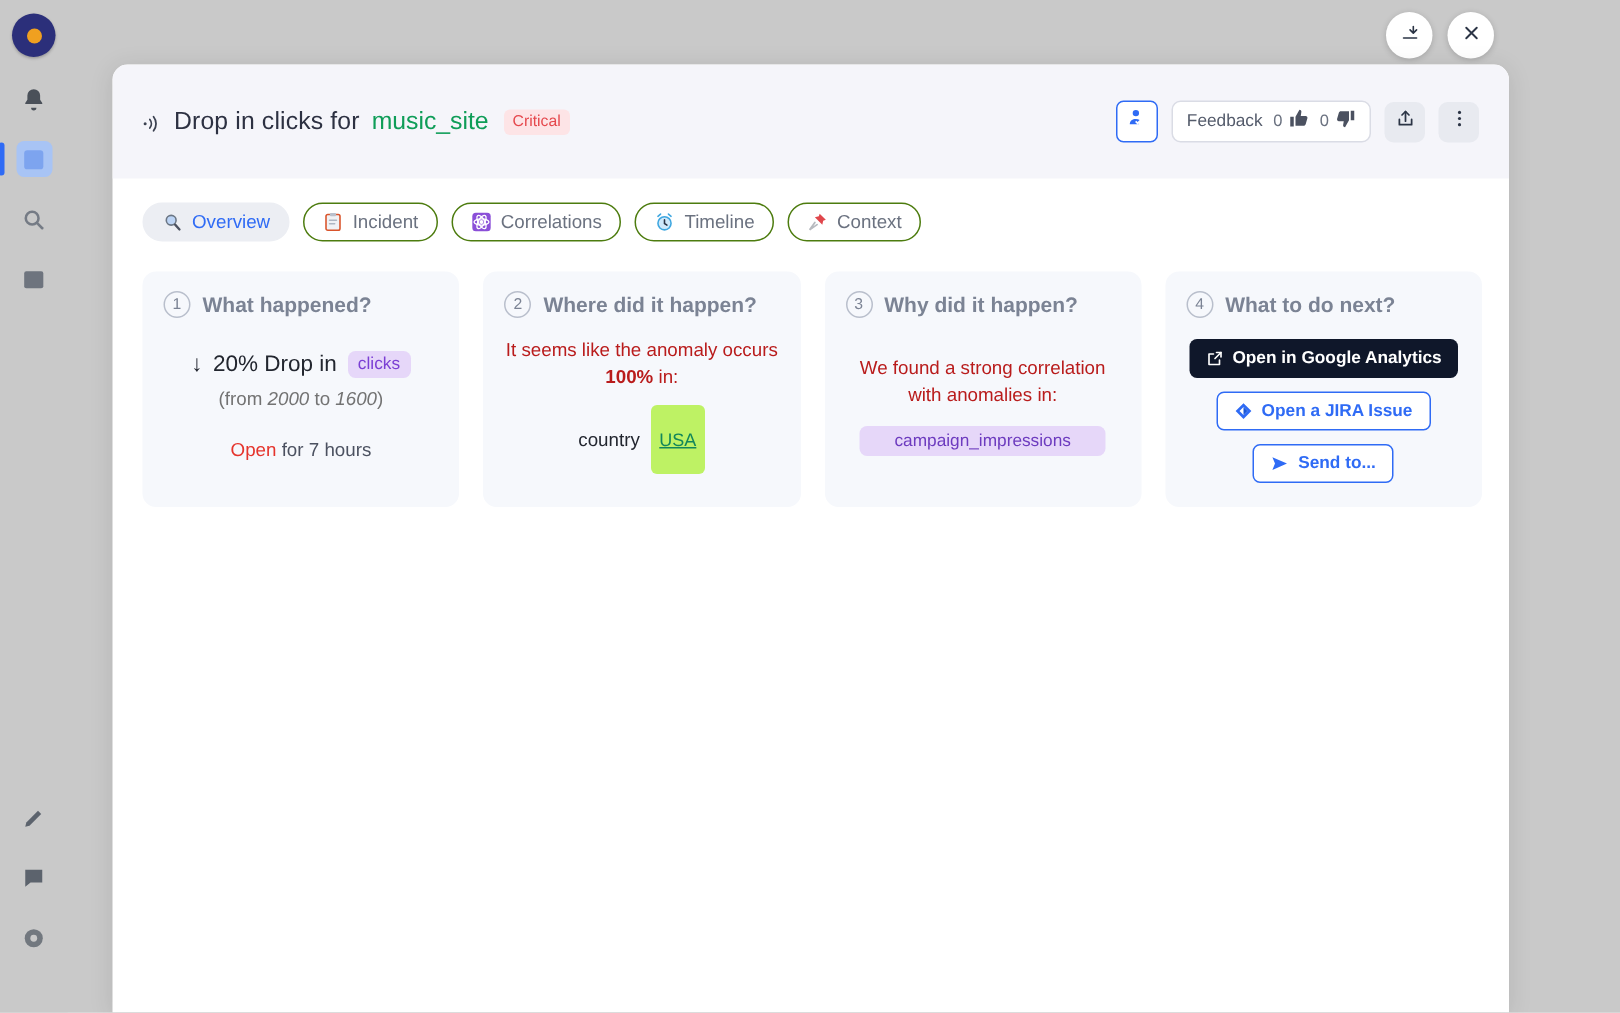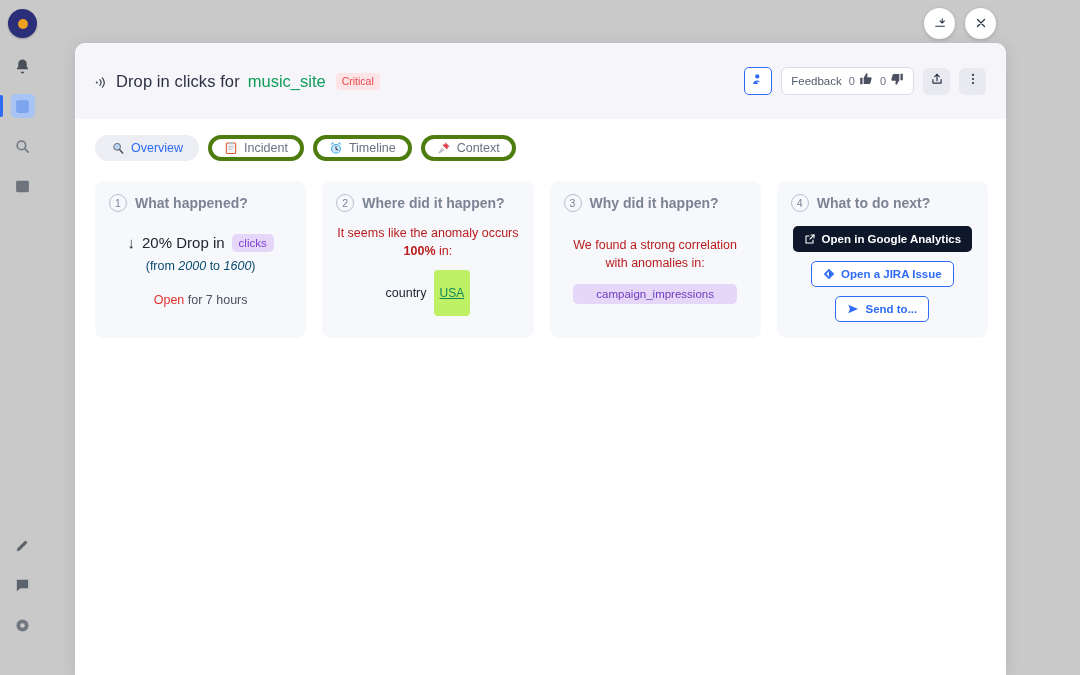--- a/index.html
+++ b/index.html
@@ -79,21 +79,21 @@
   .fb-group { display: flex; align-items: center; gap: 4px; }
   .fb-count { font-size: 11px; color: #6b7280; }
   .icon-btn {
     width: 27px; height: 27px; border-radius: 6px; background: #e8eaf0;
     display: flex; align-items: center; justify-content: center;
   }
 
   
   .tabs { display: flex; gap: 9px; padding: 16px 0 0 20px; }
   .tab {
-    height: 26px; border-radius: 13px; border: 4px solid #4d7c0f; background: #fff;
+    height: 26px; border-radius: 13px; border: 1px solid #4d7c0f; background: #fff;
     display: flex; align-items: center; gap: 6px; padding: 0 12px;
     font-size: 12.5px; color: #6b7280; white-space: nowrap;
   }
   .tab.active { background: #eceef3; border-color: #eceef3; color: #2f6bf5; font-weight: 500; }
   .tab-ic { width: 14px; height: 14px; display: block; }
 
   
   .cards { display: flex; gap: 16px; padding: 20px 18px 0 20px; }
   .card {
     flex: 1; background: #f6f8fc; border-radius: 9px; padding: 13px 14px 16px;
@@ -110,21 +110,21 @@
     flex: 1; display: flex; flex-direction: column; align-items: center;
     justify-content: center; text-align: center; padding-top: 6px;
   }
 
   .drop-row { display: flex; align-items: center; justify-content: center; gap: 7px; }
   .drop-main { font-size: 15px; color: #22262f; }
   .chip-purple {
     font-size: 11.5px; color: #7b3fd4; background: #e6d7f9;
     padding: 3px 7px; border-radius: 5px;
   }
-  .from-to { font-size: 12.5px; color: #0c4a6e; margin-top: 7px; }
+  .from-to { font-size: 12.5px; color: #737373; margin-top: 7px; }
   .from-to i { font-style: italic; }
   .open-line { font-size: 12.5px; color: #4b5160; margin-top: 20px; }
   .open-line b { color: #e5342c; font-weight: normal; }
 
   .body-text { font-size: 12.5px; color: #b91c1c; line-height: 1.45; }
   .body-text b { font-weight: bold; }
   .kv-row { margin-top: 10px; display: flex; align-items: center; justify-content: center; gap: 7px; }
   .kv-key { font-size: 12.5px; color: #22262f; }
   .chip-green {
     font-size: 12px; color: #12875a; background: #bef264;
@@ -314,20 +314,32 @@
       </div>
       <div class="tab">
         <span>
           <svg class="tab-ic" viewBox="0 0 24 24">
               <rect x="4" y="3.5" width="16" height="18" rx="2" fill="#f0f2f5" stroke="#d9542b" stroke-width="1.8"></rect>
               <rect x="8.5" y="1.8" width="7" height="3.6" rx="1.2" fill="#b9c0cc"></rect>
               <path d="M8 10h8M8 14h6" stroke="#aeb6c2" stroke-width="1.6" stroke-linecap="round"></path>
             </svg>
         </span>
         <span>Incident</span>
+      </div>
+      <div class="tab">
+        <span>
+          <svg class="tab-ic" viewBox="0 0 24 24">
+              <rect x="1.5" y="1.5" width="21" height="21" rx="4" fill="#8b4fd8"></rect>
+              <circle cx="12" cy="12" r="2.3" fill="#fff"></circle>
+              <ellipse cx="12" cy="12" rx="8.5" ry="3.6" fill="none" stroke="#fff" stroke-width="1.5"></ellipse>
+              <ellipse cx="12" cy="12" rx="8.5" ry="3.6" fill="none" stroke="#fff" stroke-width="1.5" transform="rotate(60 12 12)"></ellipse>
+              <ellipse cx="12" cy="12" rx="8.5" ry="3.6" fill="none" stroke="#fff" stroke-width="1.5" transform="rotate(120 12 12)"></ellipse>
+            </svg>
+        </span>
+        <span>Correlations</span>
       </div>
       <div class="tab">
         <span>
           <svg class="tab-ic" viewBox="0 0 24 24">
               <circle cx="12" cy="13.5" r="7.5" fill="#cfe9fb" stroke="#3fa7e0" stroke-width="1.8"></circle>
               <path d="M12 9.5v4.2l2.8 1.8" stroke="#2b3445" stroke-width="1.8" stroke-linecap="round" fill="none"></path>
               <path d="M4.5 5.5l3-2.5M19.5 5.5l-3-2.5" stroke="#3fa7e0" stroke-width="1.8" stroke-linecap="round"></path>
             </svg>
         </span>
         <span>Timeline</span>

